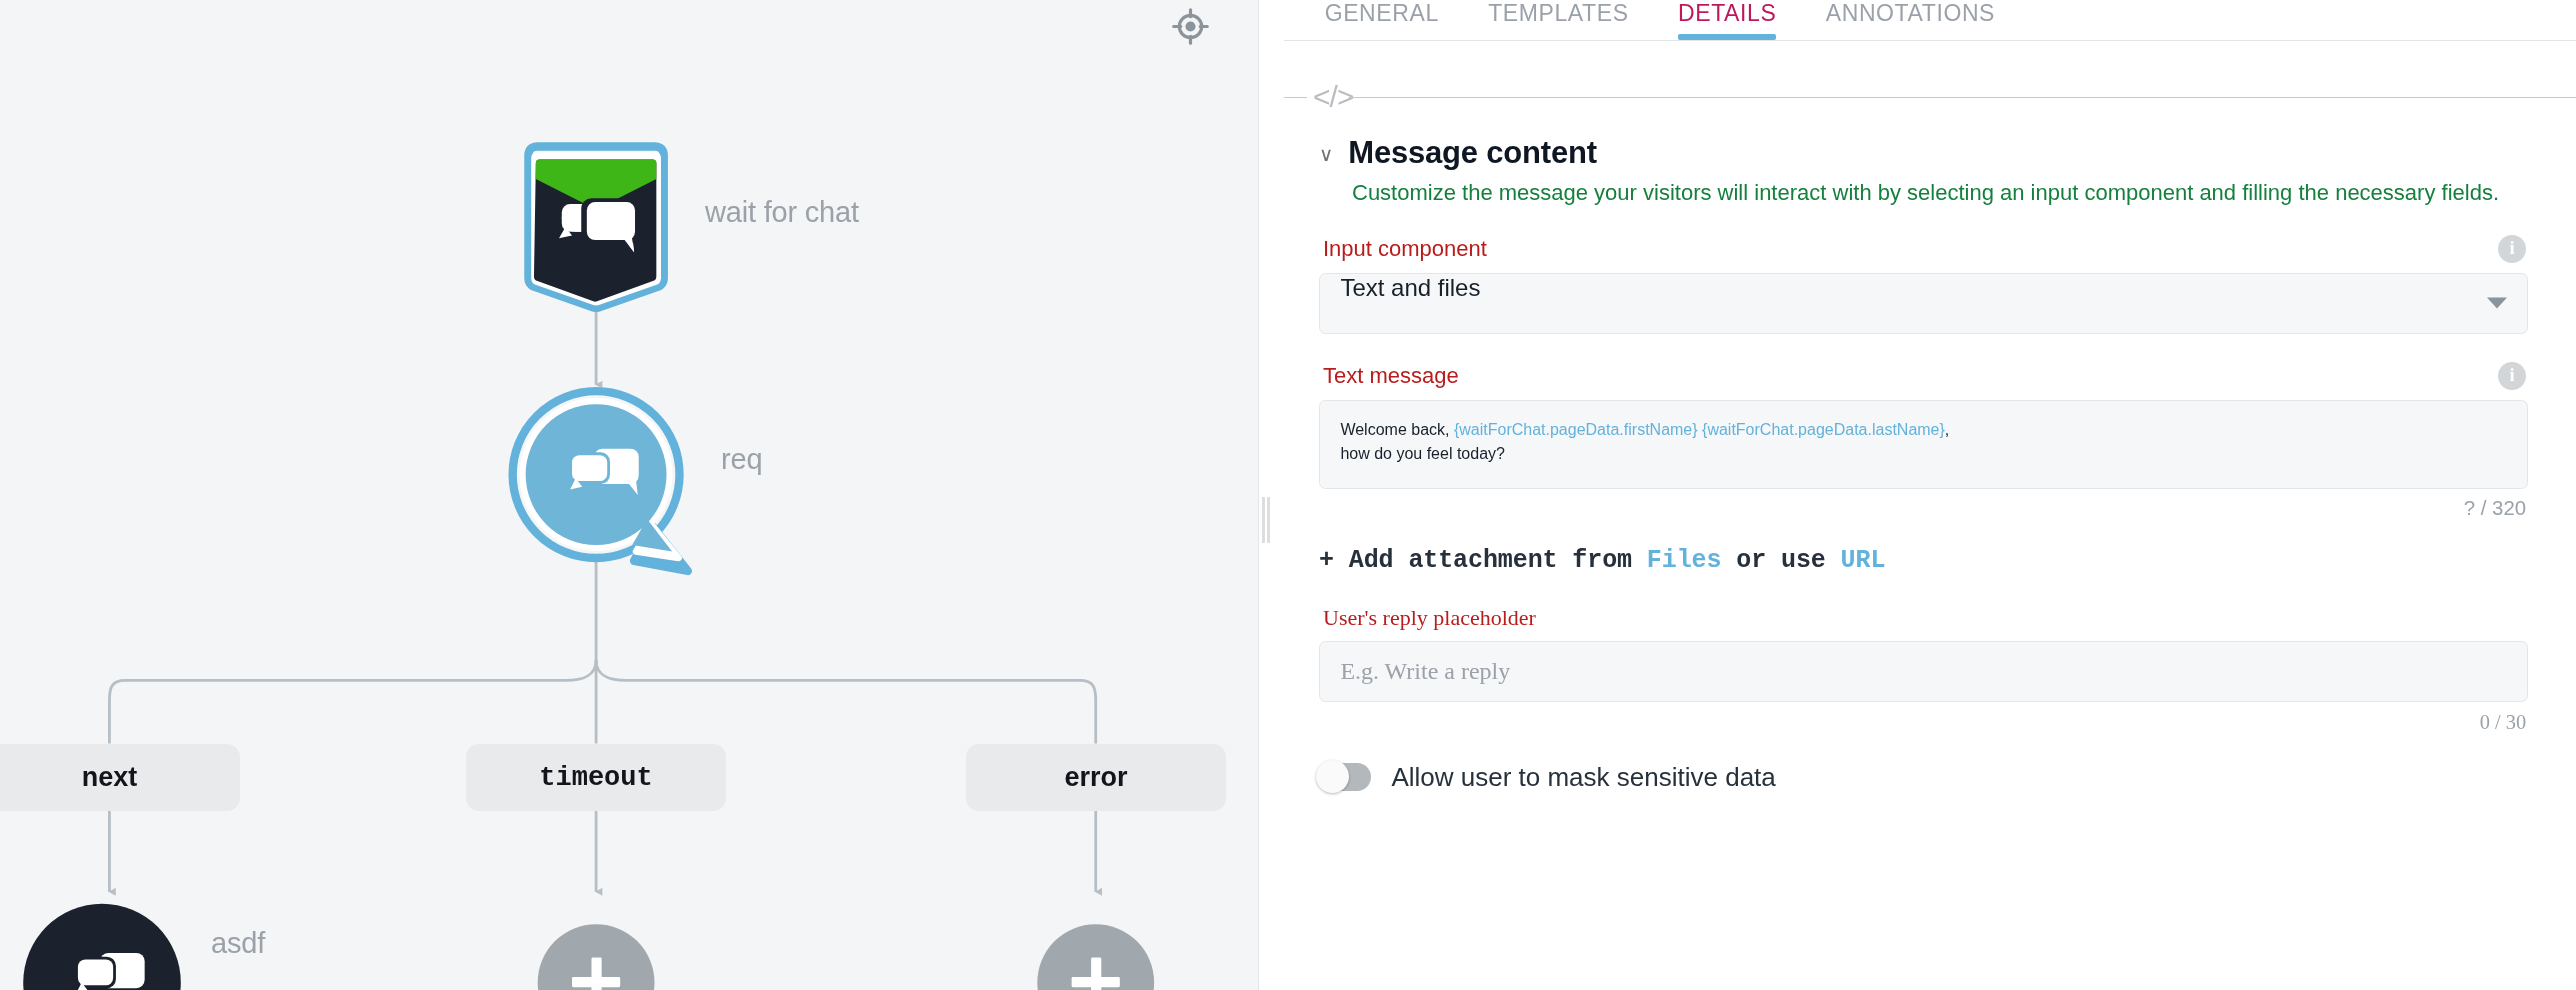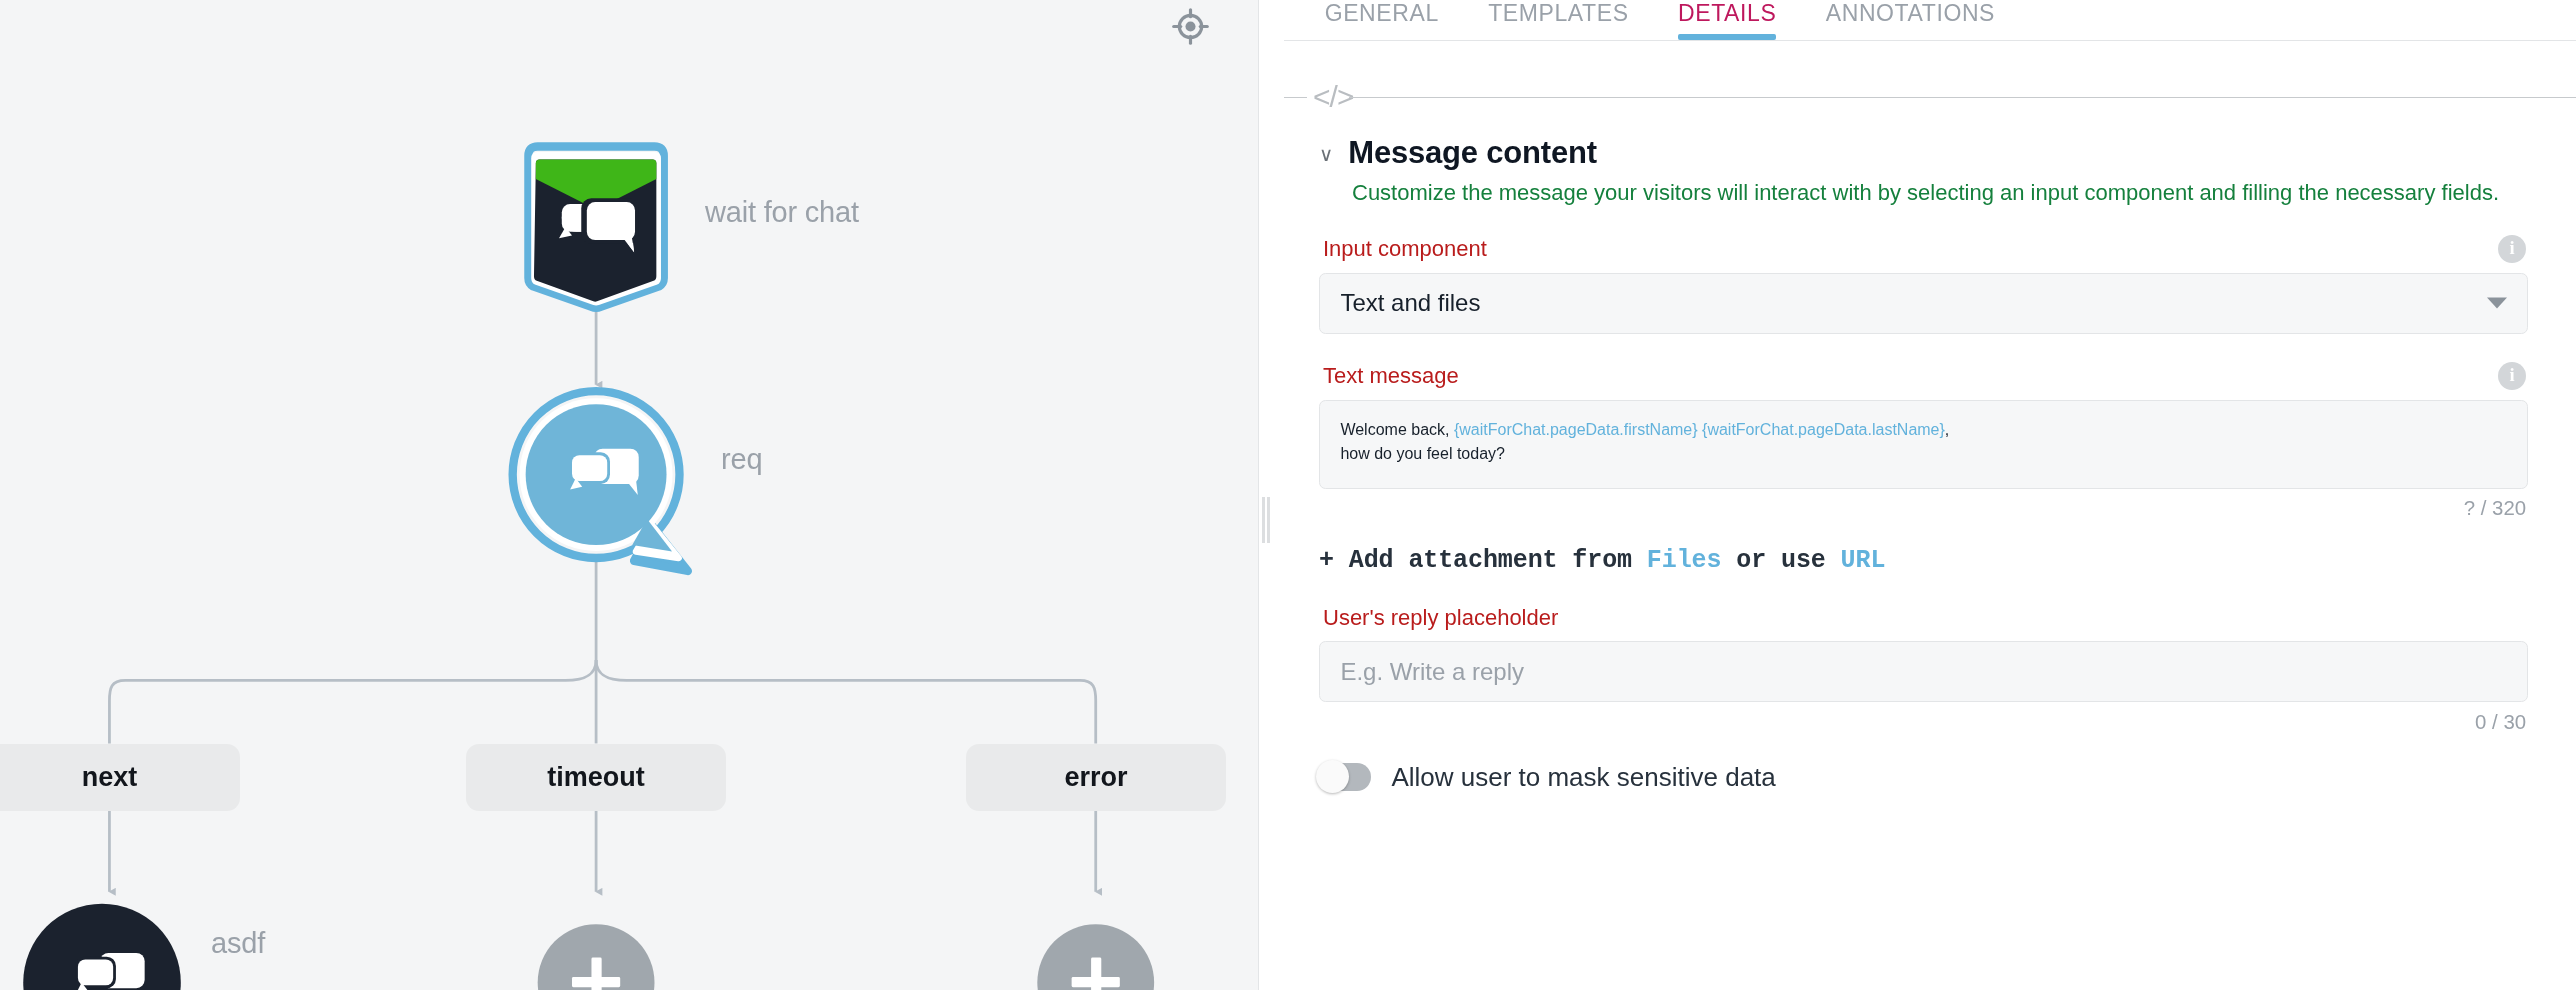--- a/index.html
+++ b/index.html
@@ -243,21 +243,20 @@
     flex: none;
   }
 
   .select-box {
     position: relative;
     height: 61px;
     background: #f6f7f8;
     border: 0.9px solid #e3e5e7;
     border-radius: 6.5px;
     display: flex;
-    align-items: center;
     padding: 0 20.4px;
     color: #17202b;
     font-size: 24px;
     cursor: pointer;
   }
   .select-box .caret-down {
     position: absolute;
     right: 20.4px;
     top: 50%;
     transform: translateY(-50%);
@@ -448,21 +447,21 @@
       </g>
     </svg>
 
     <div class="node-label" style="left:705px; top:196px;">wait for chat</div>
     <div class="node-label" style="left:721px; top:443px;">req</div>
     <div class="node-label" style="left:211px; top:927px;">asdf</div>
 
     <div class="branch-pill" style="left:-20.4px; top:744px; width:260px;">
       <span>next</span>
     </div>
-    <div class="branch-pill" style="left:466px; top:744px; width:260px;">
+    <div class="branch-pill" style="left:466px; top:744px; width:260px;font-family:Liberation Mono, monospace;">
       <span>timeout</span>
     </div>
     <div class="branch-pill" style="left:966px; top:744px; width:260px;">
       <span>error</span>
     </div>
   </div>
 
   <div id="splitter">
     <div class="grip">
       <i></i>
@@ -518,21 +517,21 @@
         <div class="field-row">
           <span class="field-label">Text message</span>
           <span class="info-icon">i</span>
         </div>
         <div class="textarea-box"><span>Welcome back, </span><span class="tpl">{waitForChat.pageData.firstName}</span><span> </span><span class="tpl">{waitForChat.pageData.lastName}</span><span>,</span><br><span>how do you feel today?</span></div>
         <div class="counter">? / 320</div>
       </div>
 
       <div class="attach-line"><span>+ Add attachment from </span><a>Files</a><span> or use </span><a>URL</a></div>
 
-      <div class="field" style="margin-top:30px;">
+      <div class="field" style="margin-top:30px;font-family:Liberation Serif, serif;">
         <div class="field-row">
           <span class="field-label">User's reply placeholder</span>
         </div>
         <div class="input-box">
           <span>E.g. Write a reply</span>
         </div>
         <div class="counter">0 / 30</div>
       </div>
 
       <div class="toggle-row">

